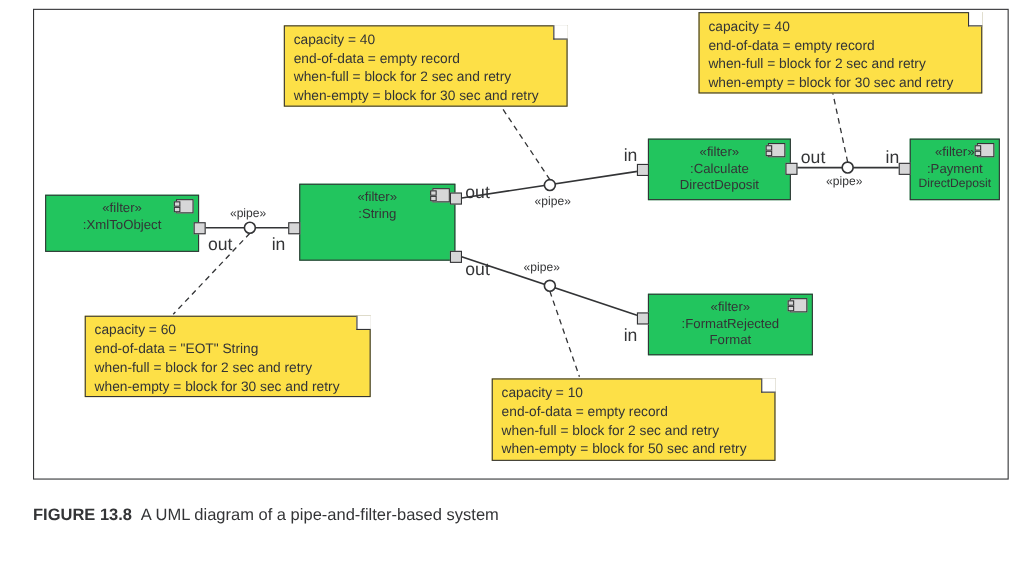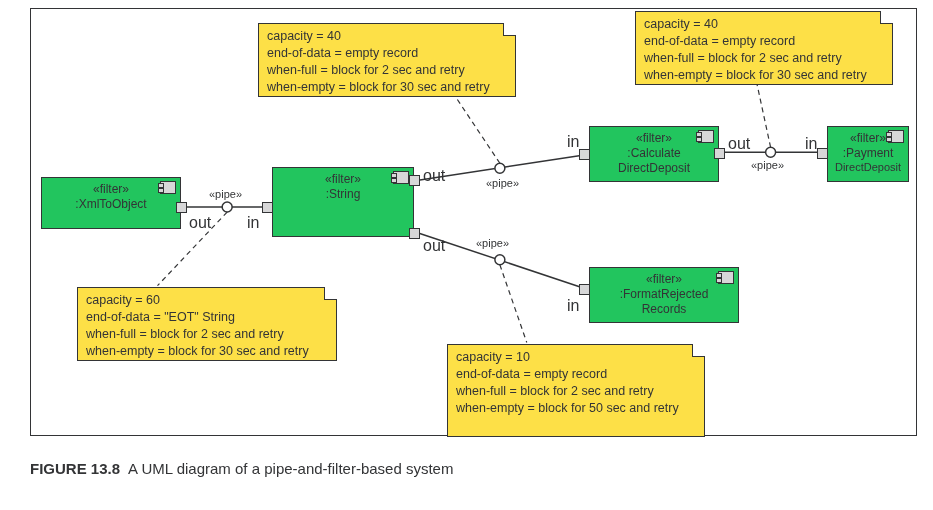--- a/index.html
+++ b/index.html
@@ -81,21 +81,21 @@
       <div class="name" style="font-size:12px">:Payment</div>
       <div class="name" style="font-size:11px">DirectDeposit</div>
     </div>
     <div class="port" style="left:786px;top:139px;"></div>
     <div class="port-lbl" style="left:774px;top:126px;">in</div>
 
     <div class="filter" style="left:558px;top:258px;width:150px;height:56px;">
       <div class="mini-icon"></div>
       <div class="stereo">«filter»</div>
       <div class="name">:FormatRejected</div>
-      <div class="name">Records</div>
+      <div class="name">Format</div>
     </div>
     <div class="port" style="left:548px;top:275px;"></div>
     <div class="port-lbl" style="left:536px;top:288px;">in</div>
 
     <div class="pipe-lbl" style="left:178px;top:179px;">«pipe»</div>
     <div class="pipe-lbl" style="left:455px;top:168px;">«pipe»</div>
     <div class="pipe-lbl" style="left:445px;top:228px;">«pipe»</div>
     <div class="pipe-lbl" style="left:720px;top:150px;">«pipe»</div>
 
     <div class="note" style="left:183px;top:14px;width:258px;height:74px;">
@@ -115,21 +115,21 @@
     </div>
 
     <div class="note" style="left:2px;top:278px;width:260px;height:74px;">
       <div class="fold"></div>
       <div>capacity = 60</div>
       <div>end-of-data = "EOT" String</div>
       <div>when-full = block for 2 sec and retry</div>
       <div>when-empty = block for 30 sec and retry</div>
     </div>
 
-    <div class="note" style="left:372px;top:335px;width:258px;height:93px;">
+    <div class="note" style="left:372px;top:335px;width:258px;height:75px;">
       <div class="fold"></div>
       <div>capacity = 10</div>
       <div>end-of-data = empty record</div>
       <div>when-full = block for 2 sec and retry</div>
       <div>when-empty = block for 50 sec and retry</div>
     </div>
 
   </div>
 
   <div class="caption">

